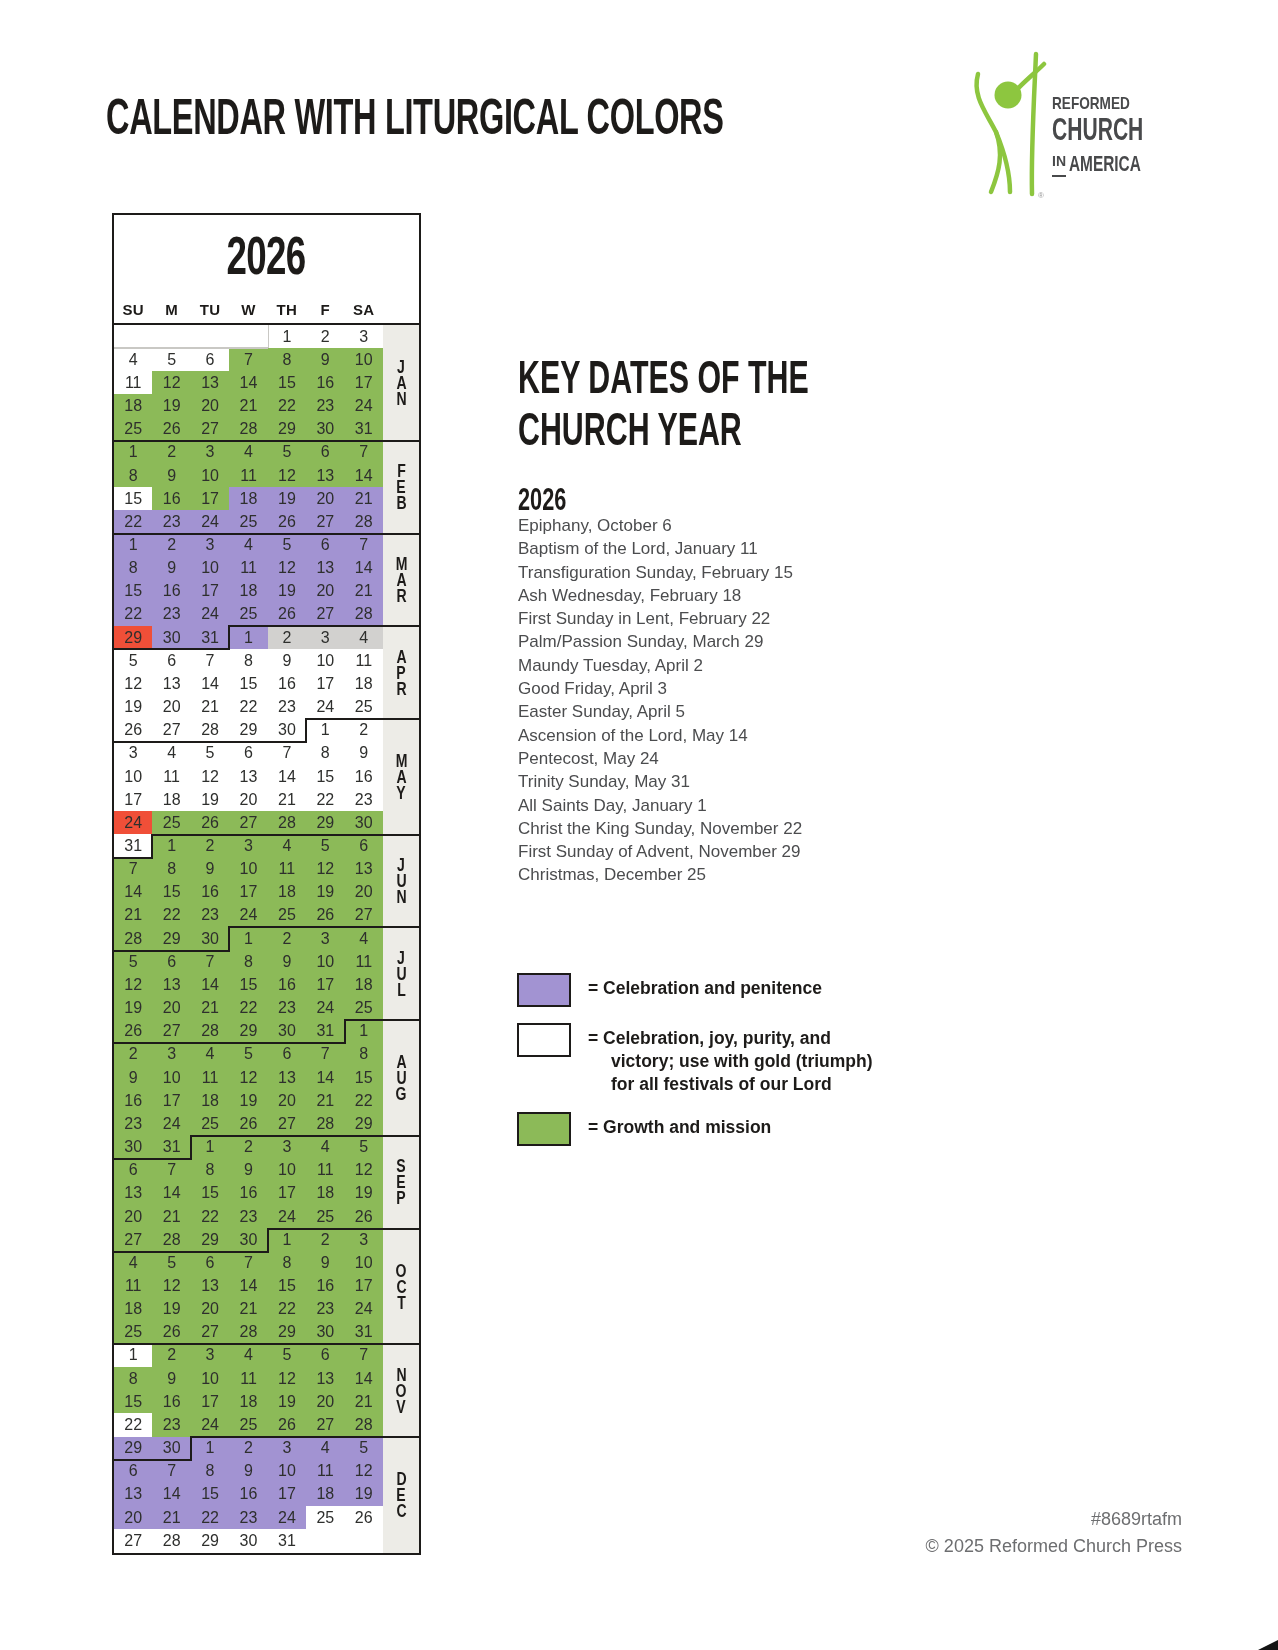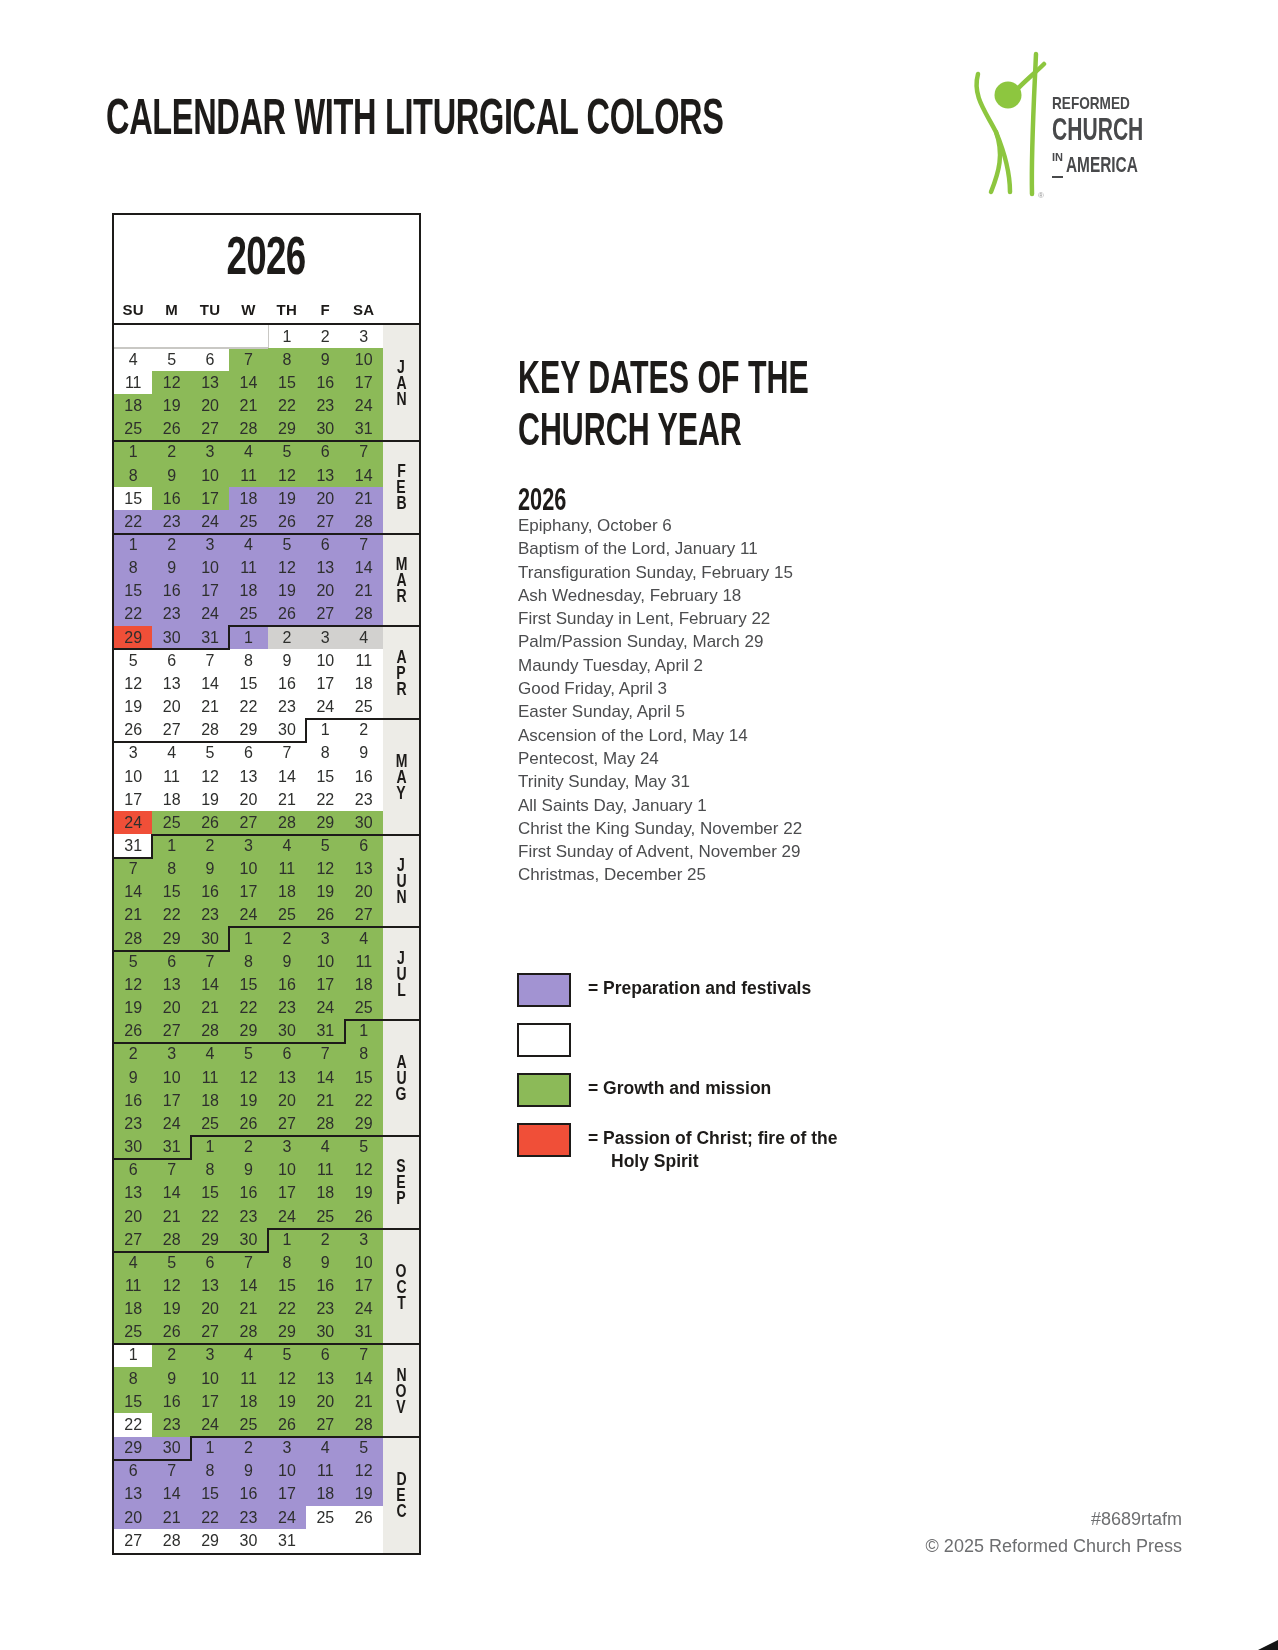--- a/index.html
+++ b/index.html
@@ -13,21 +13,21 @@
   #page-title{
     position:absolute;left:106px;top:88px;font-size:50px;font-weight:bold;
     letter-spacing:-.5px;transform:scaleX(.65);transform-origin:left top;color:#1d1b19;white-space:nowrap;
   }
   #logo{position:absolute;left:966px;top:50px;width:170px;height:150px;}
   #logo svg{position:absolute;left:0;top:0;}
   .logo-text{position:absolute;left:86px;color:#48494b;}
   #logo-line1{top:44px;font-size:17px;transform:scaleX(.8);}
   #logo-line2{top:62px;font-size:31px;transform:scaleX(.68);}
   #logo-line3{top:101px;display:flex;align-items:flex-end;}
-  #logo-in{font-size:11px;font-weight:bold;border-bottom:2px solid #48494b;margin-right:3px;padding-bottom:13px;}
+  #logo-in{font-size:14px;font-weight:bold;border-bottom:2px solid #48494b;margin-right:3px;padding-bottom:6px;}
   #logo-america{font-size:22px;transform:scaleX(.7);}
 
   
   #calendar{
     position:absolute;left:112px;top:213px;width:309px;height:1342px;
     border:2px solid #1d1b19;box-sizing:border-box;background:#fff;
   }
   #cal-year-wrap{height:80px;display:flex;align-items:center;justify-content:center;}
   #cal-year{font-size:54px;font-weight:bold;transform:scaleX(.68);transform-origin:center;letter-spacing:-1px;}
   #cal-dayhead{
@@ -708,38 +708,36 @@
     <div>All Saints Day, January 1</div>
     <div>Christ the King Sunday, November 22</div>
     <div>First Sunday of Advent, November 29</div>
     <div>Christmas, December 25</div>
   </div>
 
 <div id="legend">
     <div class="legend-item">
       <div class="legend-swatch" style="background: rgb(162, 147, 210);"></div>
       <div class="legend-text">
-        <div>= Preparation and festivals</div>
+        <div>= Celebration and penitence</div>
       </div>
     </div>
     <div class="legend-item">
       <div class="legend-swatch" style="background: rgb(255, 255, 255);"></div>
+      <div class="legend-text">
+        <div>= Celebration, joy, purity, and</div>
+        <div class="legend-line-cont">victory; use with gold (triumph)</div>
+        <div class="legend-line-cont">for all festivals of our Lord</div>
+      </div>
     </div>
     <div class="legend-item">
       <div class="legend-swatch" style="background: rgb(140, 186, 88);"></div>
       <div class="legend-text">
         <div>= Growth and mission</div>
       </div>
     </div>
-    <div class="legend-item">
-      <div class="legend-swatch" style="background: rgb(240, 79, 56);"></div>
-      <div class="legend-text">
-        <div>= Passion of Christ; fire of the</div>
-        <div class="legend-line-cont">Holy Spirit</div>
-      </div>
-    </div>
   </div>
 
 <div id="footer">
   <div>#8689rtafm</div>
   <div>© 2025 Reformed Church Press</div>
 </div>
 <div id="corner-mark"></div>
 
 </body></html>

